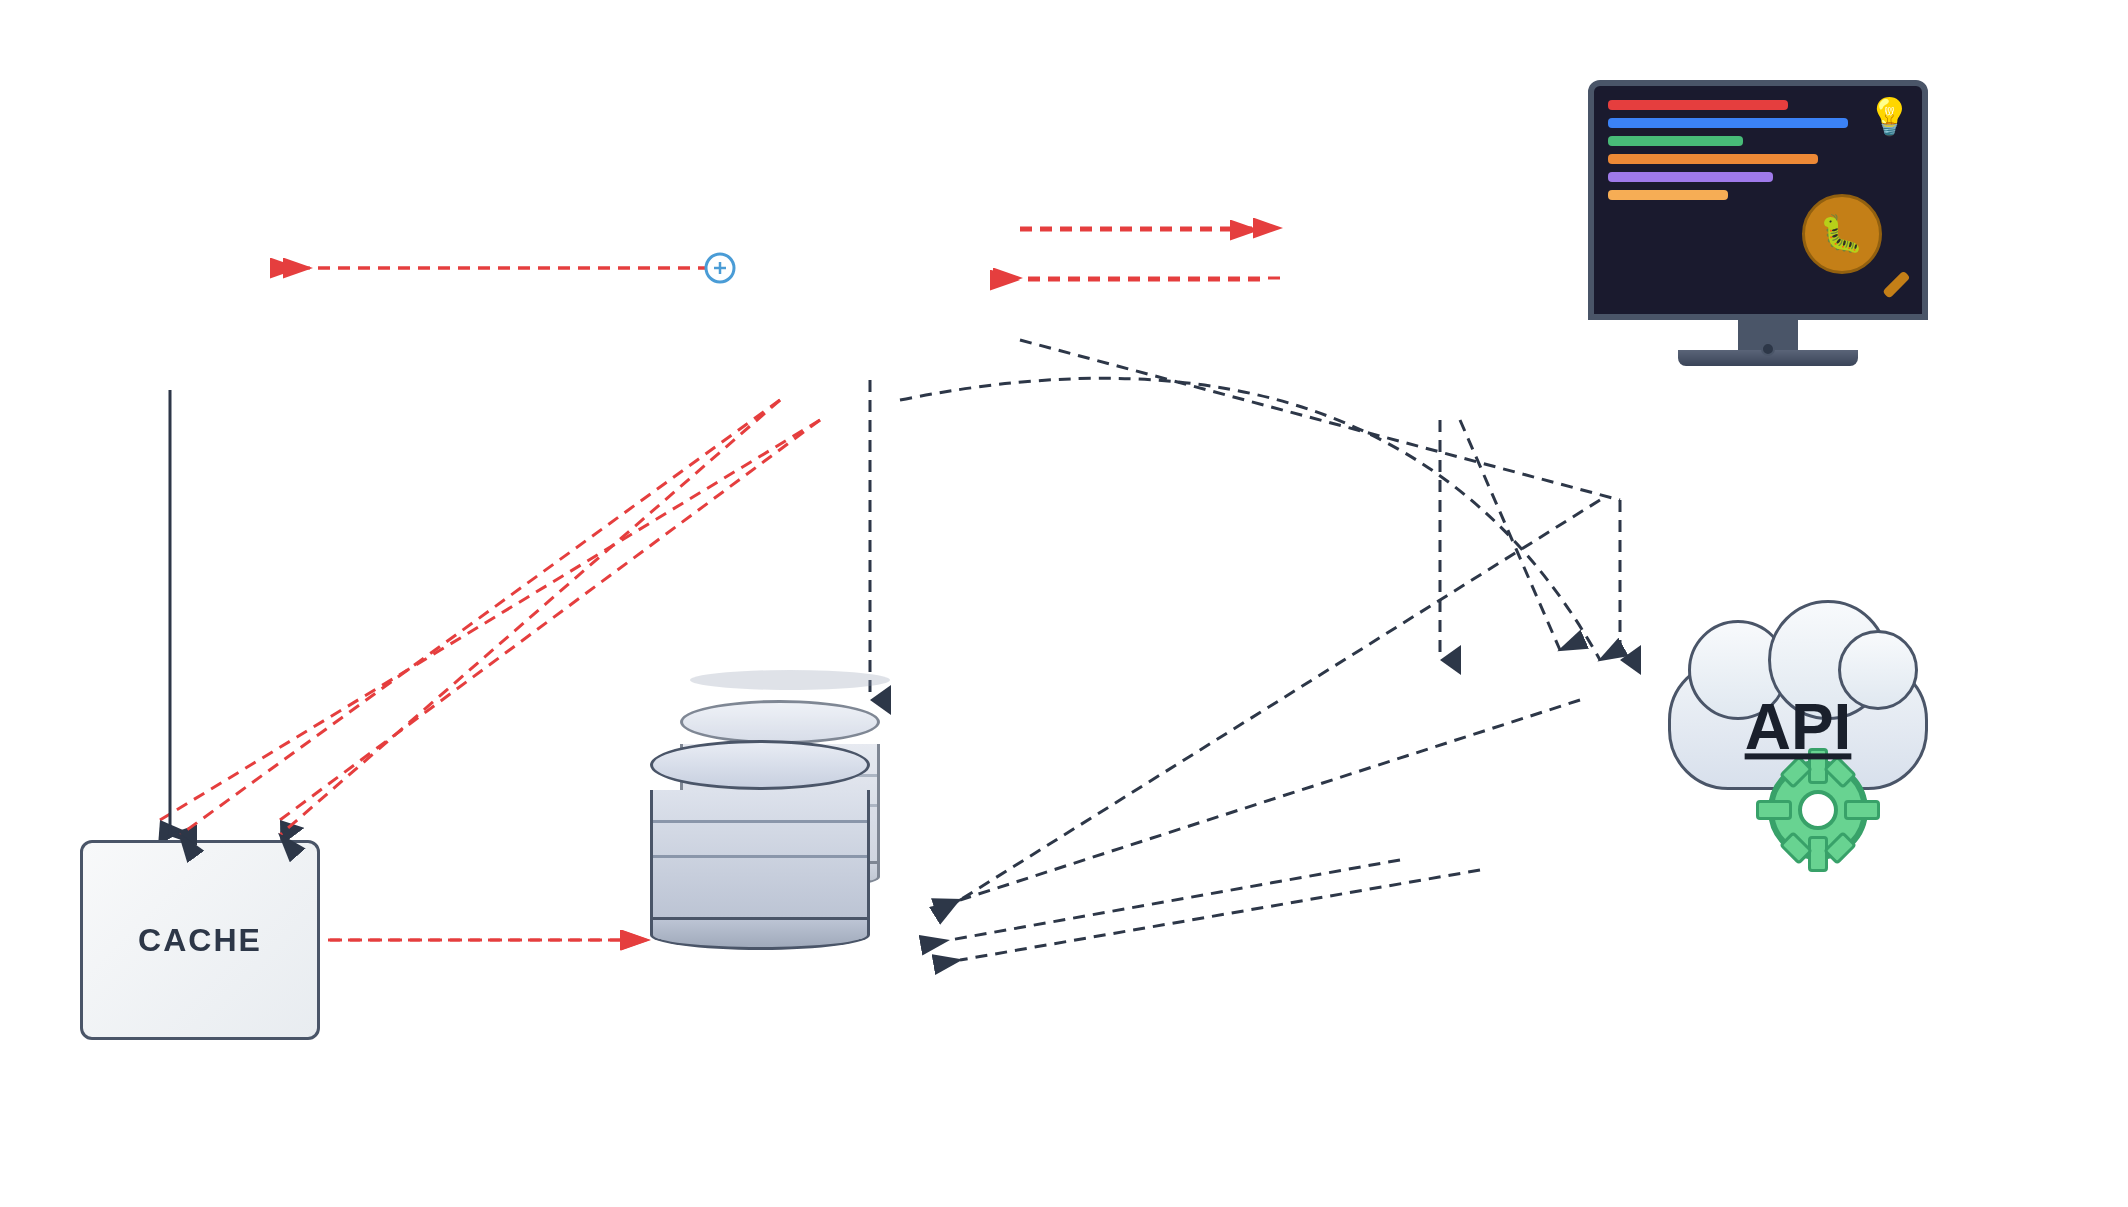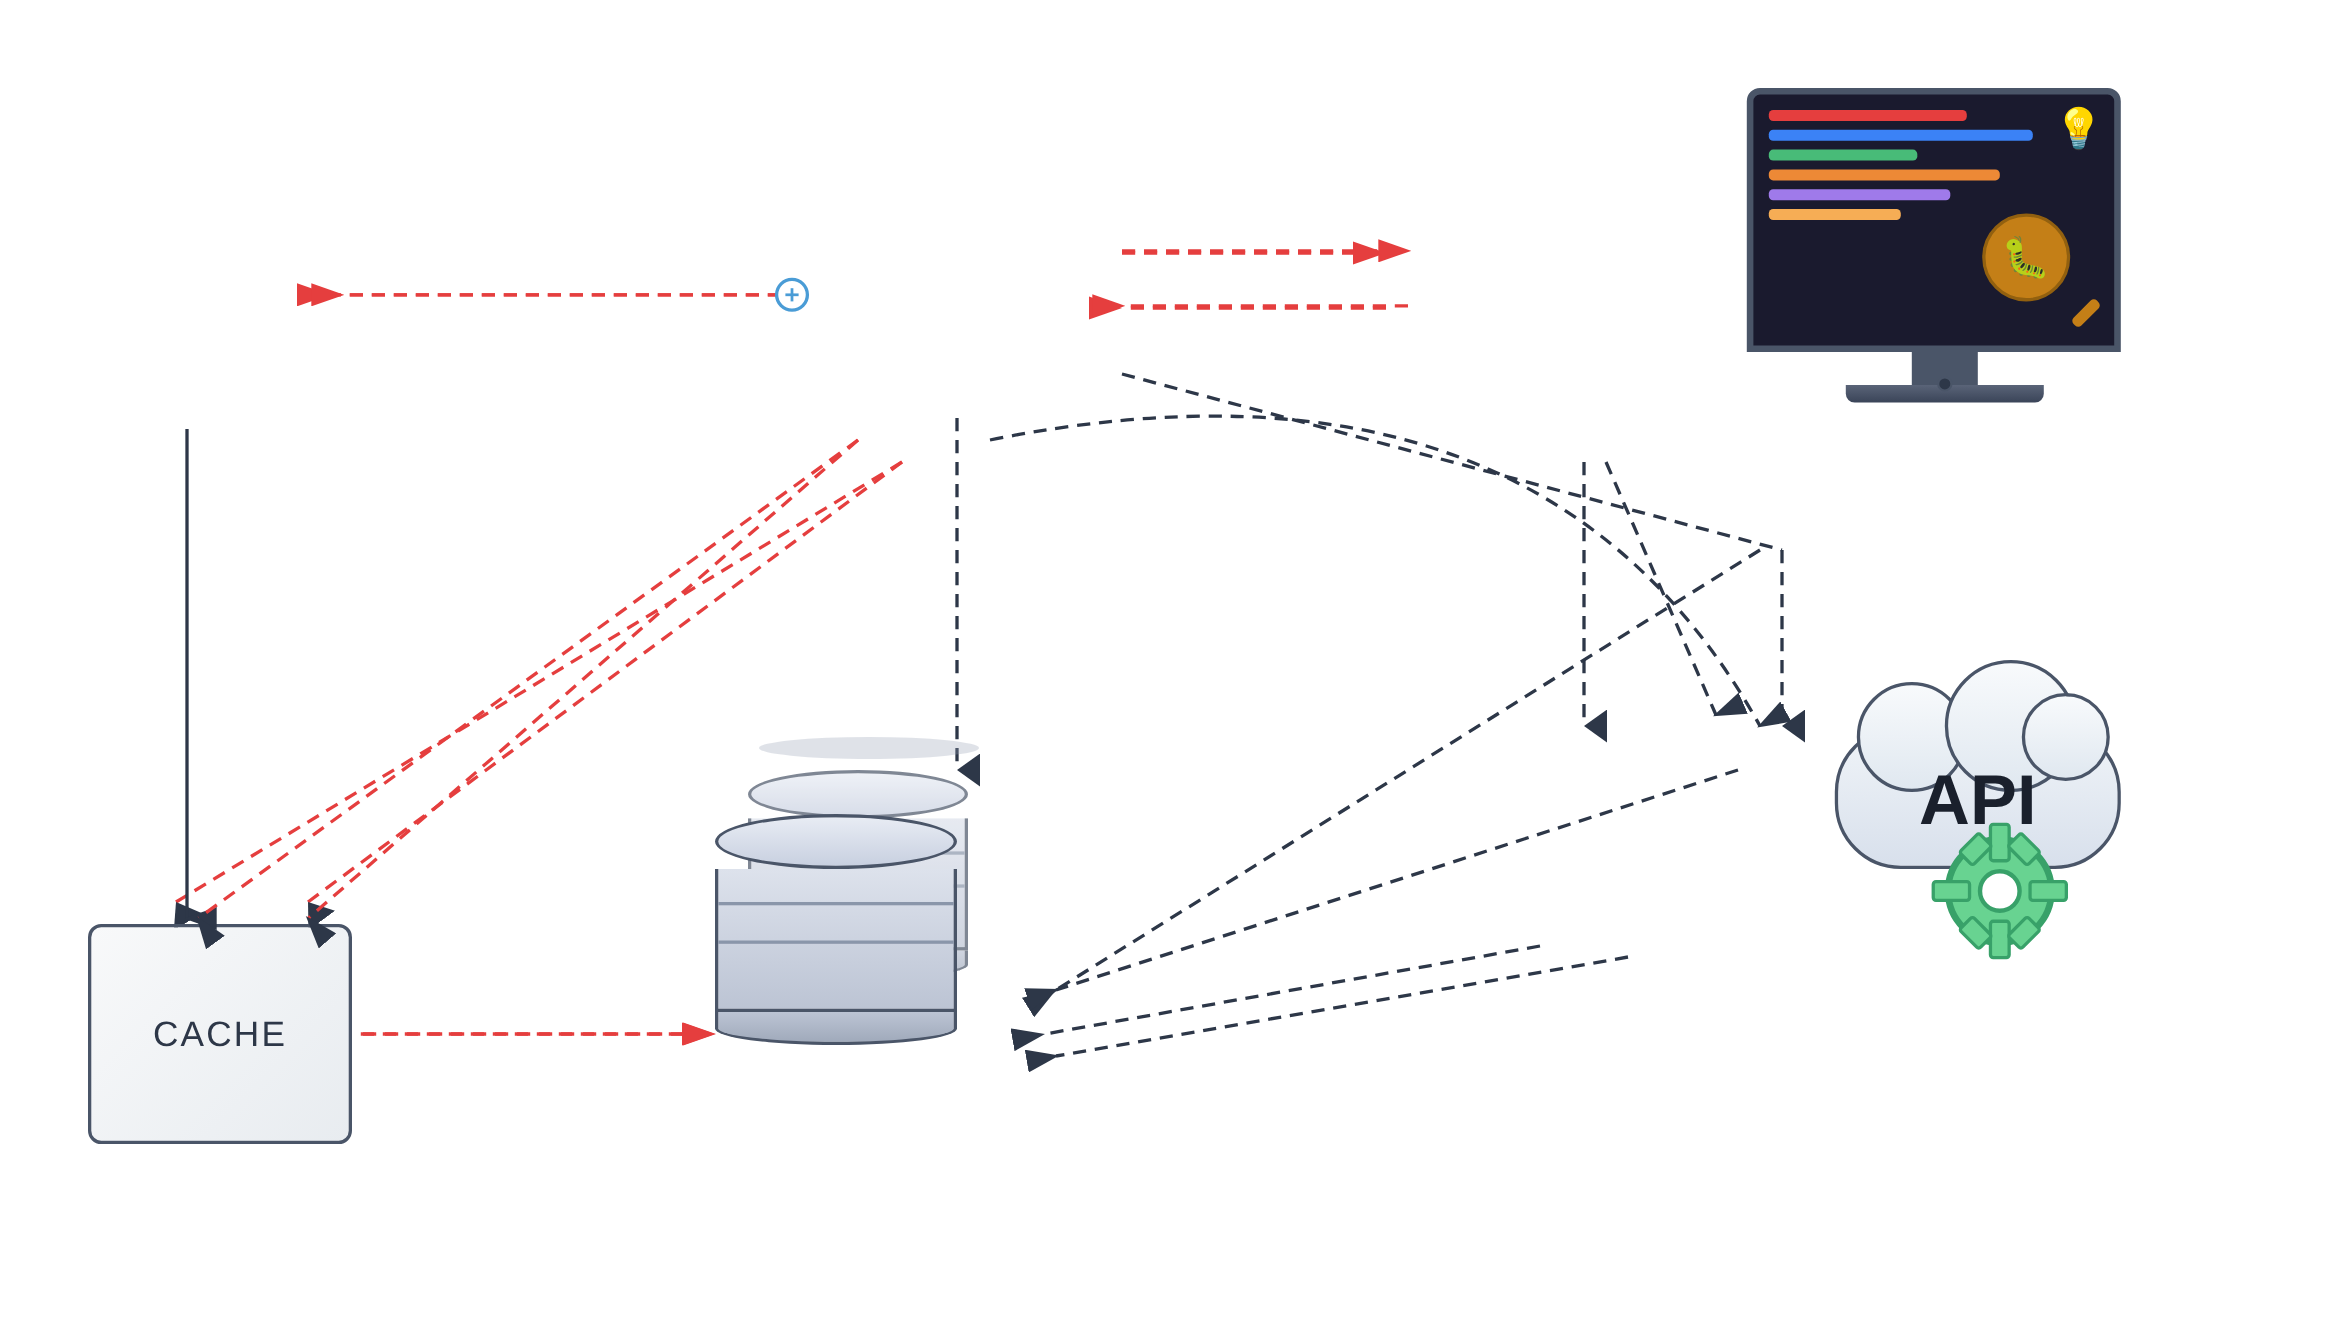--- a/index.html
+++ b/index.html
@@ -82,21 +82,21 @@
       height: 200px;
       background: linear-gradient(135deg, #f8f9fa 0%, #e8ecf0 100%);
       border: 3px solid #4a5568;
       border-radius: 12px;
       display: flex;
       align-items: center;
       justify-content: center;
     }
     .cache-label {
       font-size: 32px;
-      font-weight: 400;
+      font-weight: 700;
       color: #2d3748;
       letter-spacing: 2px;
     }
 
     
     .server-wrap {
       position: absolute;
       left: 720px;
       top: 100px;
       width: 300px;
@@ -310,20 +310,21 @@
       border-radius: 50%;
     }
     .api-text {
       position: absolute;
       left: 50%; top: 50%;
       transform: translate(-50%, -40%);
       font-size: 64px;
       font-weight: 900;
       color: #1a202c;
       z-index: 5;
+      text-decoration: underline;
     }
     .gear-wrap {
       position: absolute;
       bottom: -40px;
       left: 50%;
       transform: translateX(-50%);
     }
     .gear {
       width: 100px; height: 100px;
       background: #68d391;

